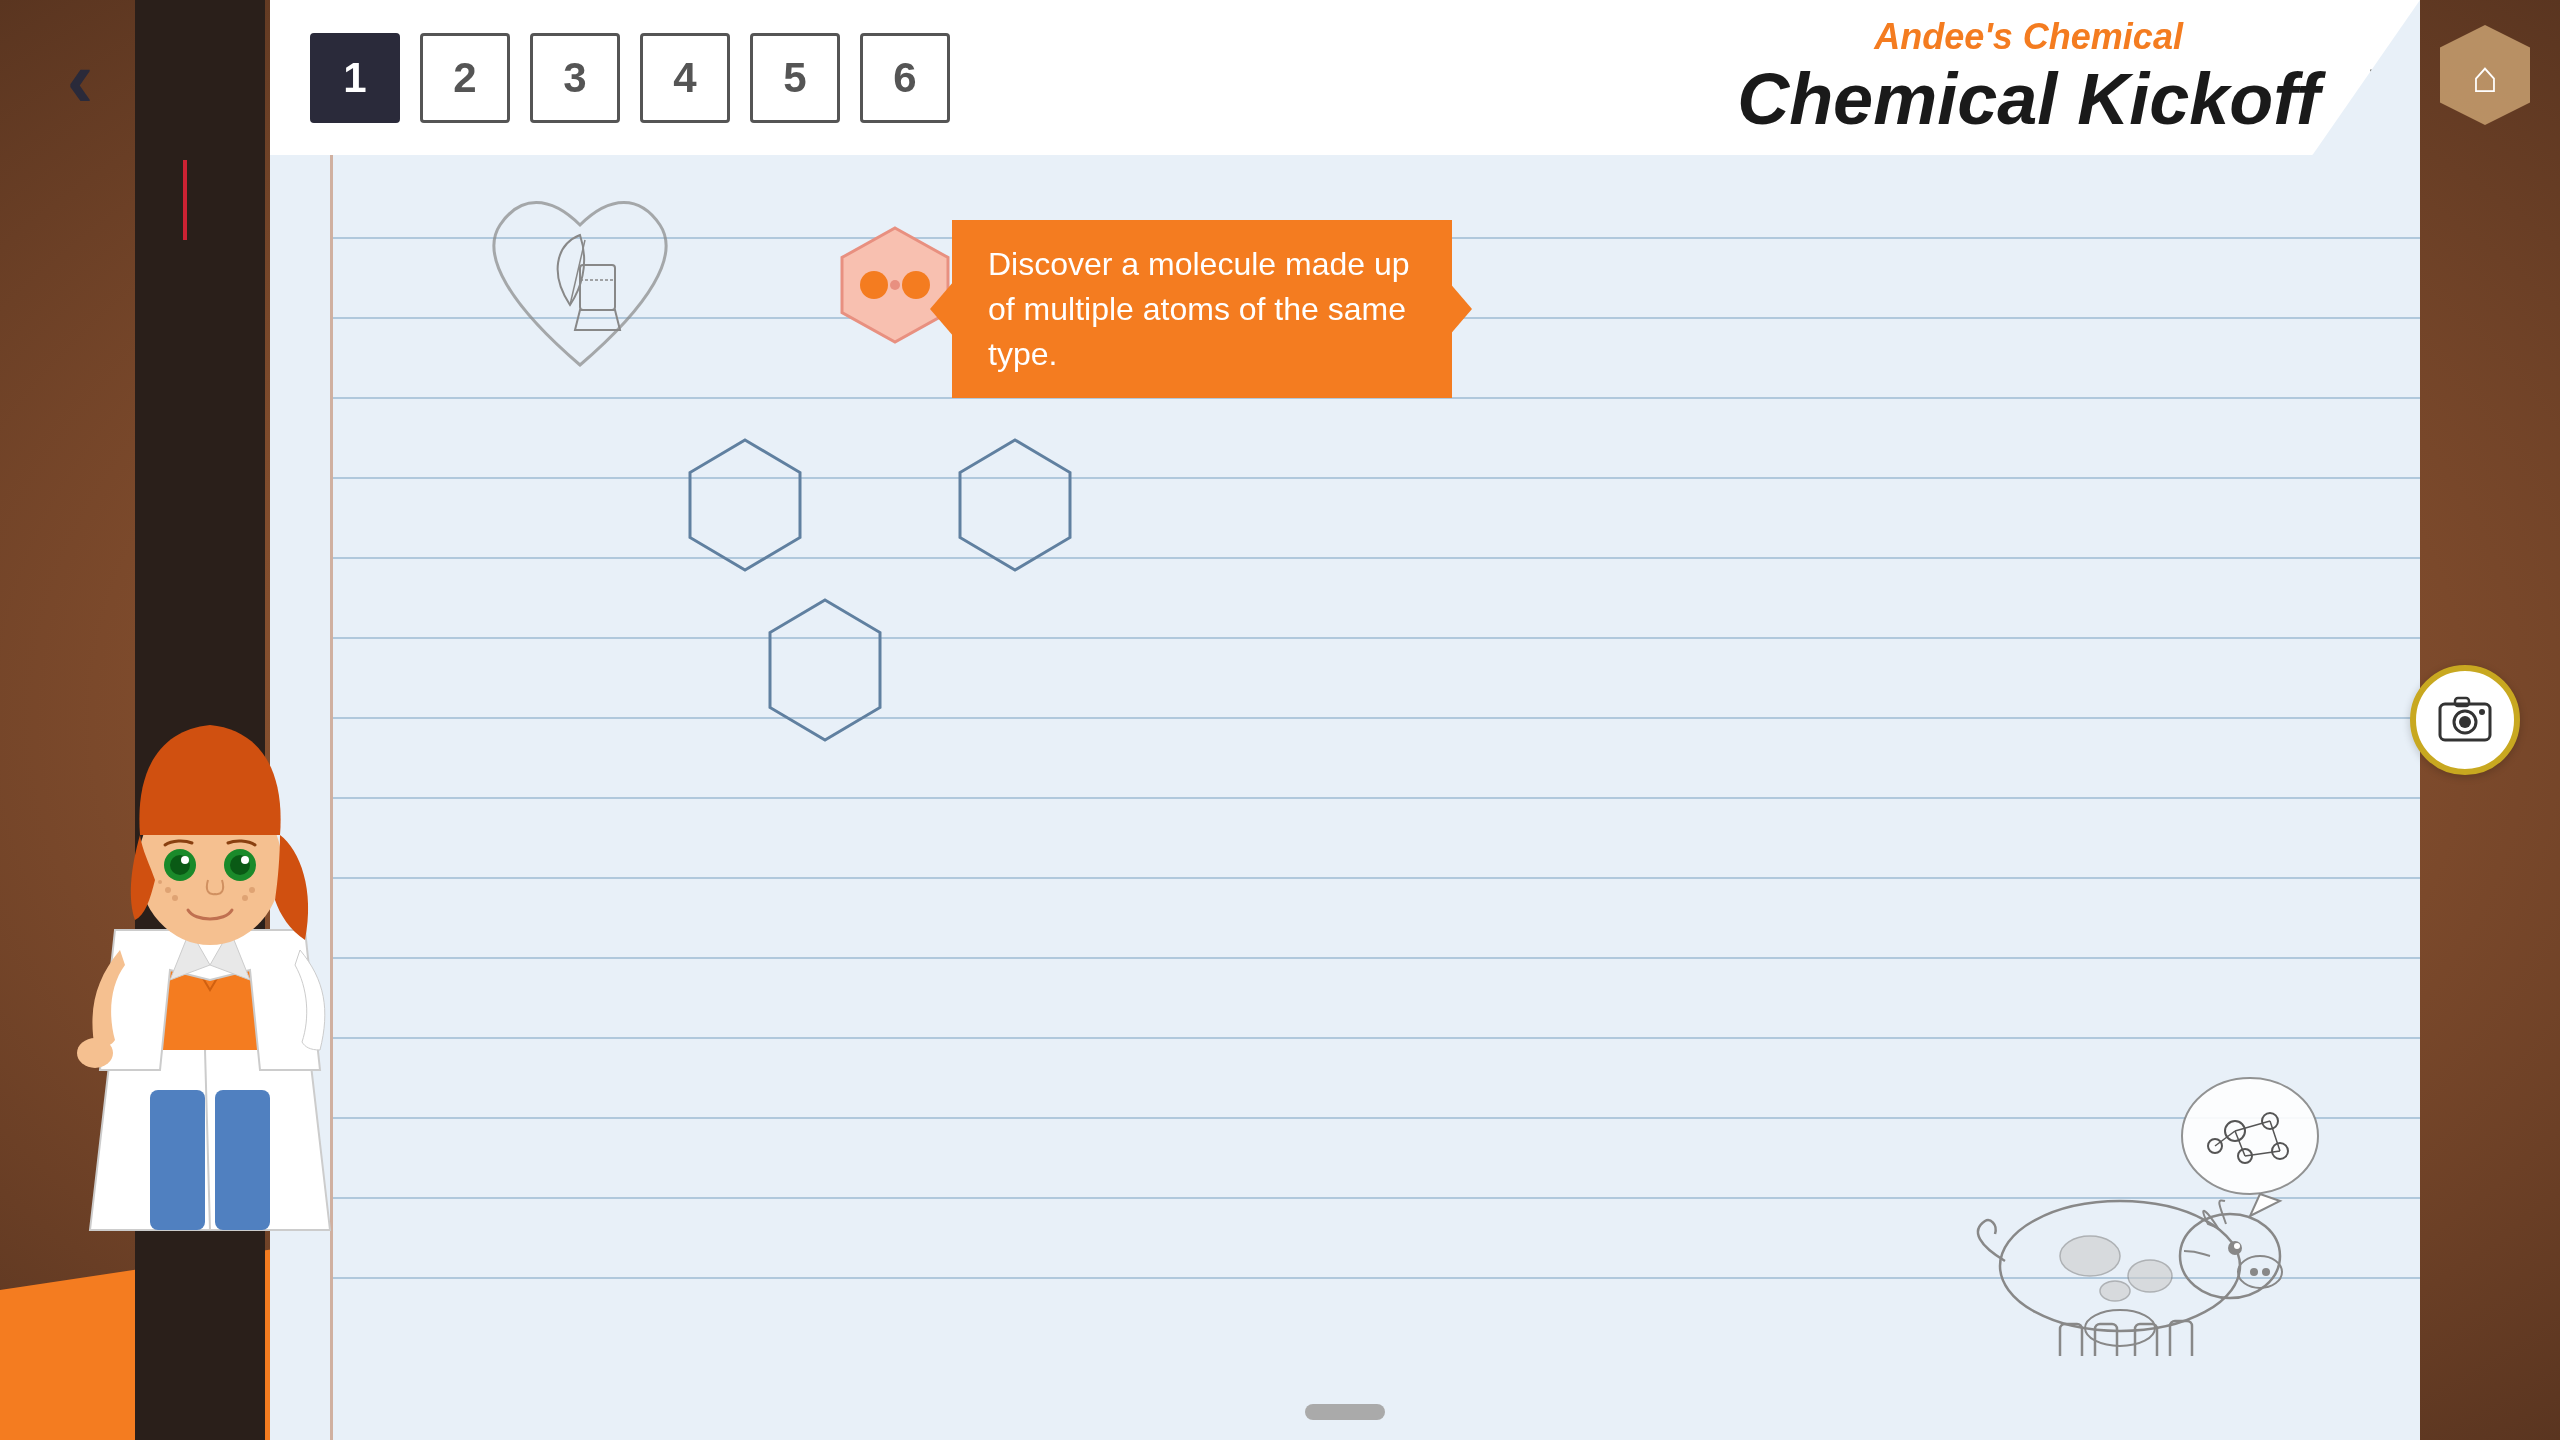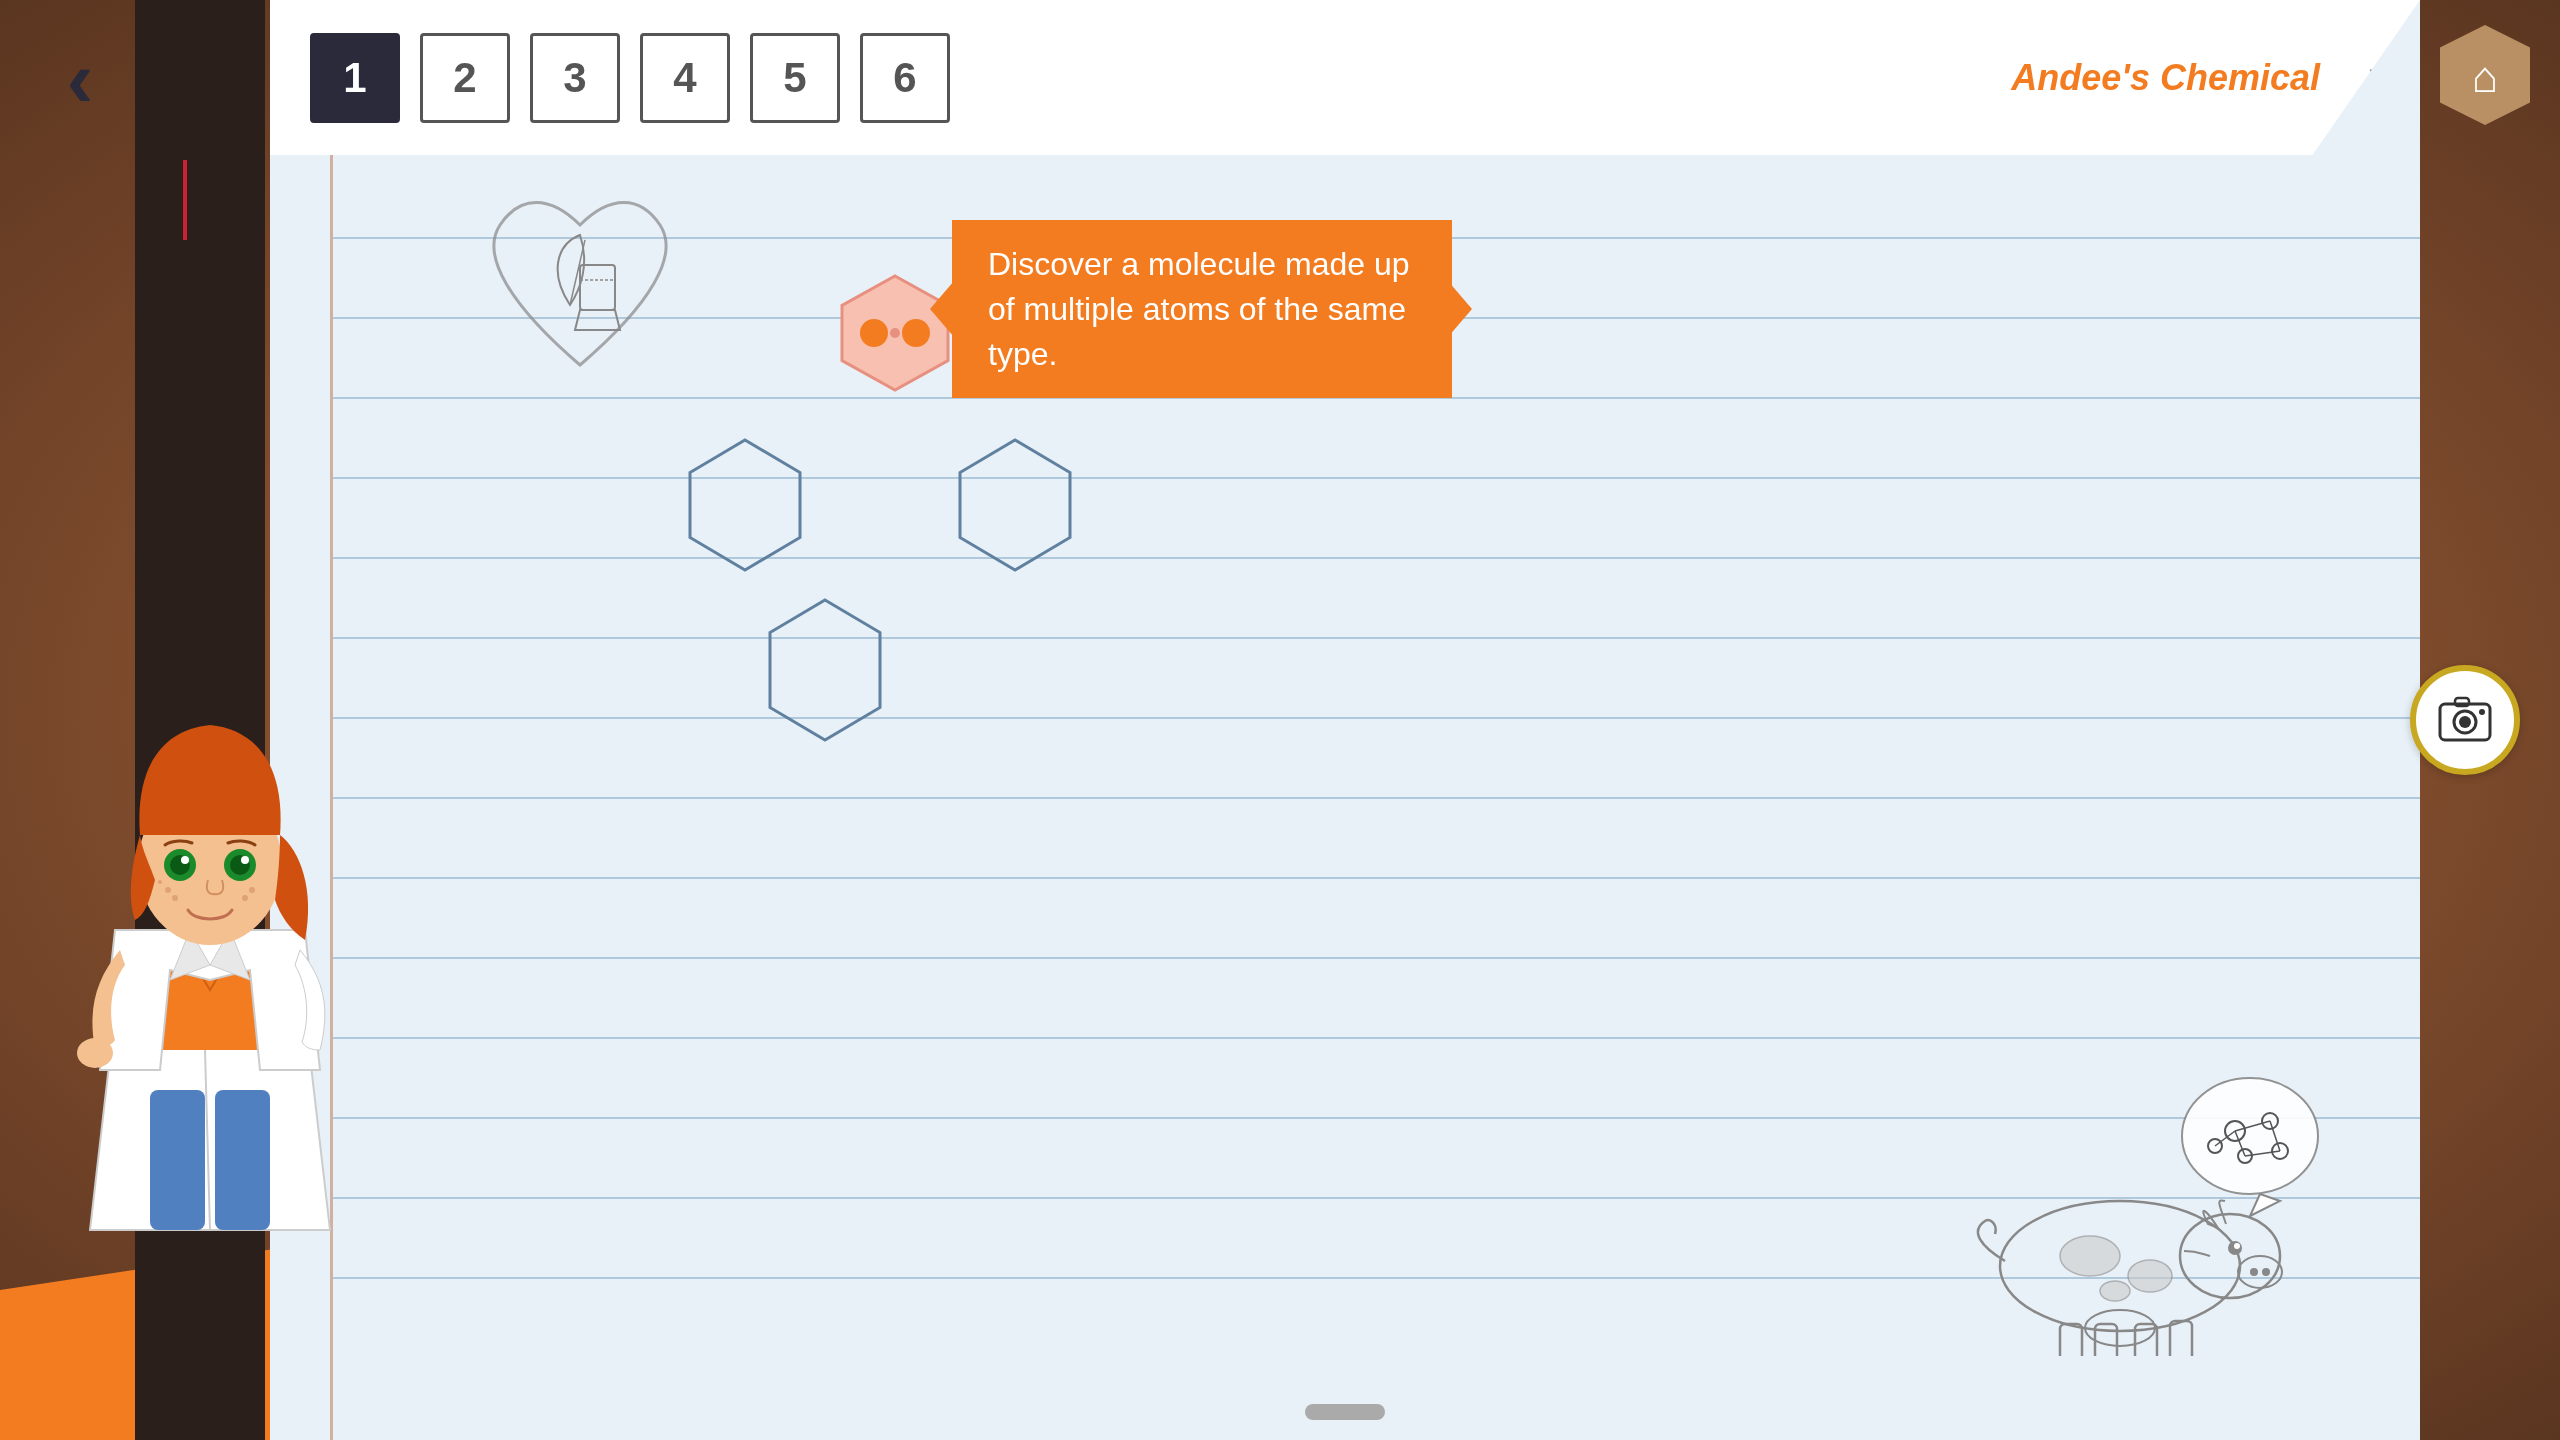--- a/index.html
+++ b/index.html
@@ -184,21 +184,21 @@
       box-shadow: 0 2px 8px rgba(0,0,0,0.2);
     }
 
     
     .tooltip-banner {
       position: absolute;
       top: 220px;
       left: 560px;
       z-index: 25;
       display: flex;
-      align-items: flex-end;
+      align-items: flex-start;
     }
 
     .tooltip-hexagon {
       width: 130px;
       height: 130px;
       position: relative;
       flex-shrink: 0;
     }
 
     
@@ -285,20 +285,21 @@
       </div>
       <div class="page-tab">
         <span>5</span>
       </div>
       <div class="page-tab">
         <span>6</span>
       </div>
     </div>
     <div class="journal-title-area">
       <div class="journal-subtitle">Andee's Chemical</div>
+      <div class="journal-title">Chemical Kickoff</div>
     </div>
 
     <div style="position:absolute; right:30px; top:50%; transform:translateY(-50%); font-size:70px; color:#888; font-weight:bold;">›</div>
   </div>
 
   <div style="position:absolute; top:175px; left:200px; z-index:15;">
     <svg width="220" height="220" viewBox="0 0 220 220">
 
       <path d="M110 190 C40 130, 10 80, 30 50 C50 20, 80 20, 110 50 C140 20, 170 20, 190 50 C210 80, 180 130, 110 190Z" fill="none" stroke="#888" stroke-width="3" opacity="0.7"></path>
 

